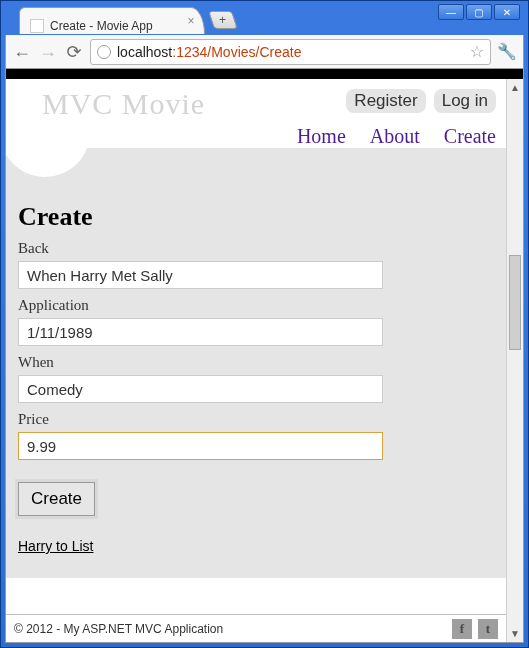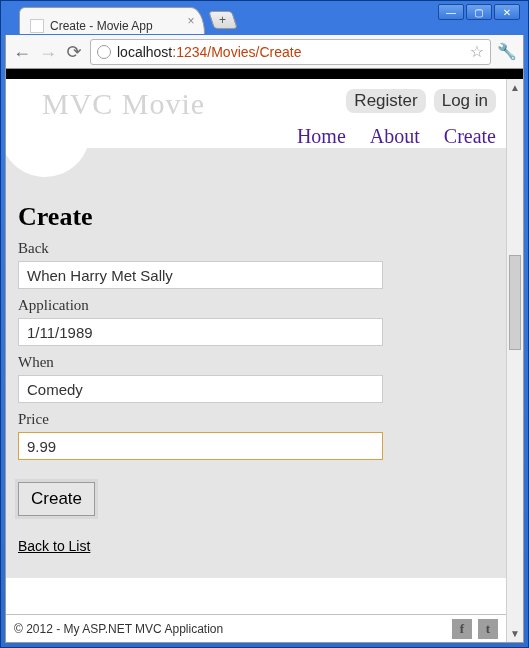--- a/index.html
+++ b/index.html
@@ -297,21 +297,21 @@
         <div class="field-label">When</div>
         <input class="text-input" value="Comedy" style="">
 
         <div class="field-label">Price</div>
         <input class="text-input focused" value="9.99" style="">
 
         <div>
           <button class="create-sub-btn">Create</button>
         </div>
 
-        <a class="back-link">Back to List</a>
+        <a class="back-link">Harry to List</a>
       </div>
     </div>
 
     <div class="fake-scrollbar">
       <div class="sb-btn">▲</div>
       <div class="sb-track">
         <div class="sb-thumb"></div>
       </div>
       <div class="sb-btn">▼</div>
     </div>

